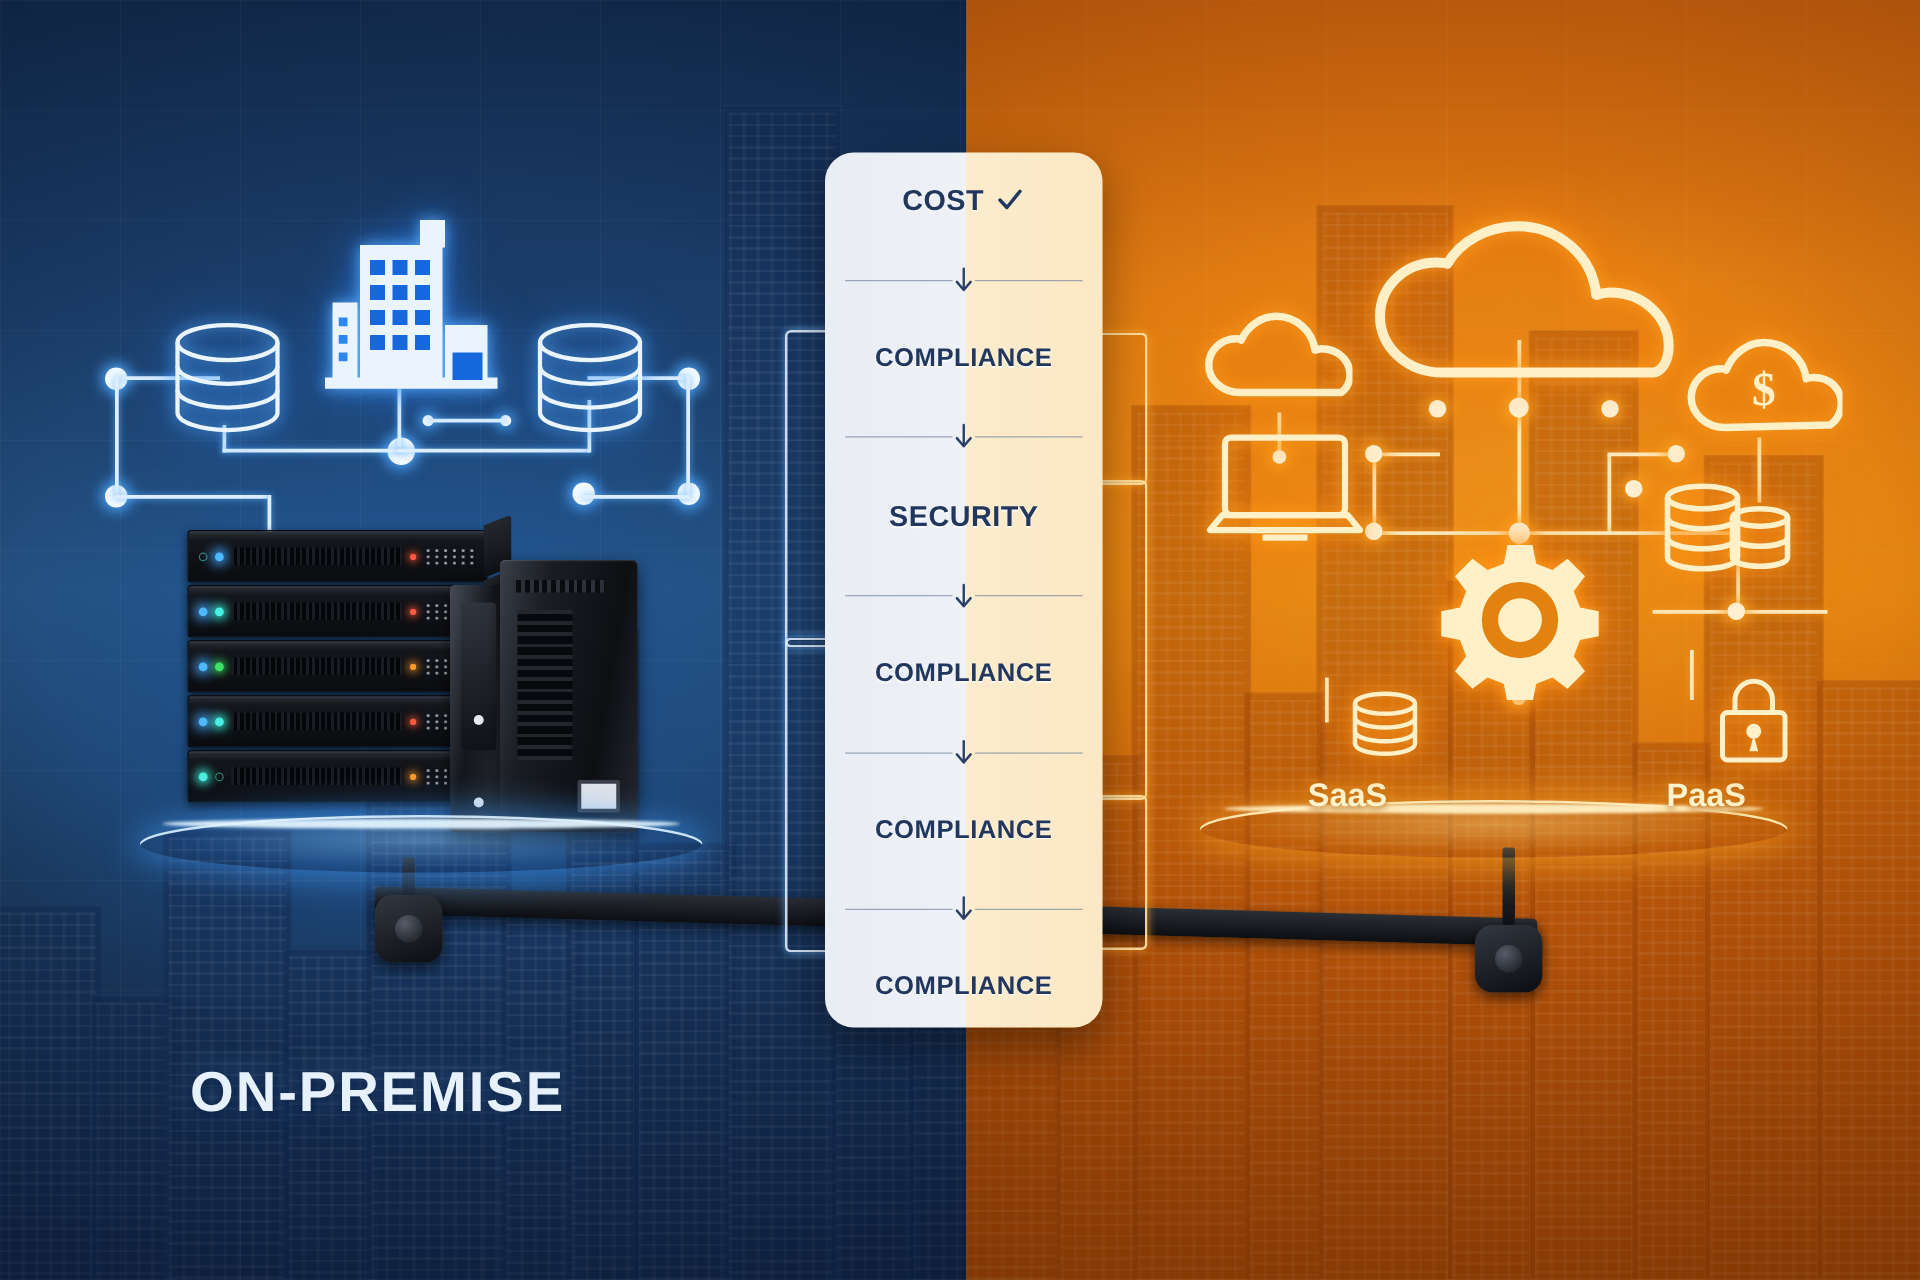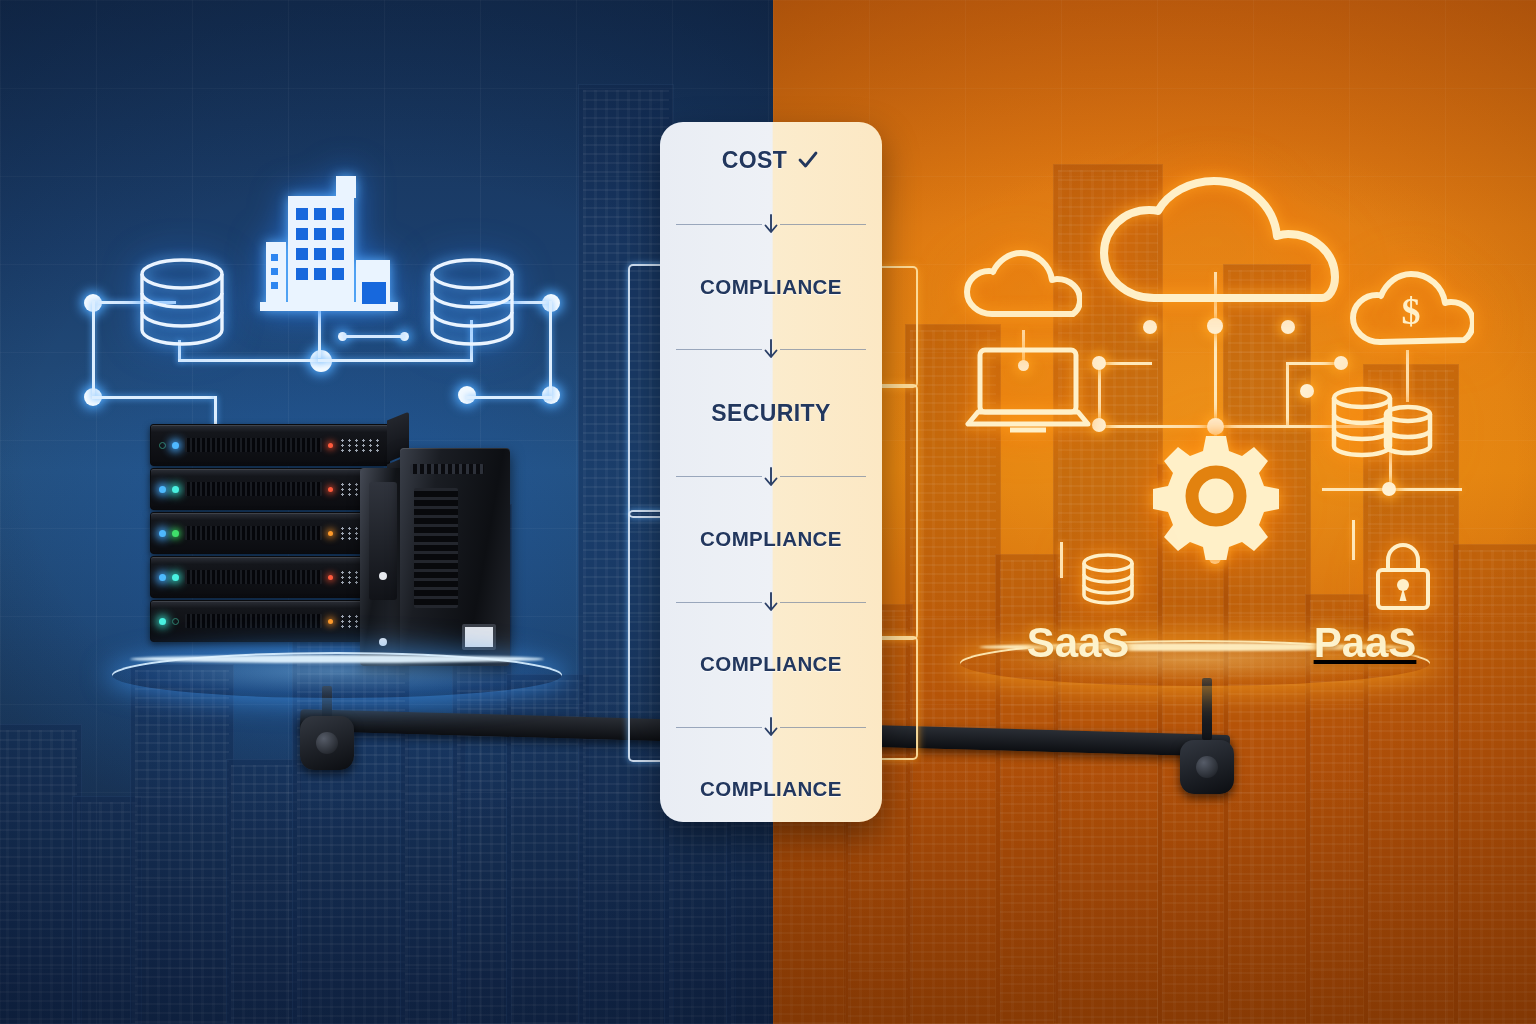--- a/index.html
+++ b/index.html
@@ -153,21 +153,21 @@
   
   .side-title { position:absolute; bottom:128px; font-weight:bold; letter-spacing:1.5px;
     font-size:45px; line-height:1; }
   #title-onprem { left:152px; color:#e7f1fb;
     text-shadow:0 3px 10px rgba(0,20,60,.75), 0 0 26px rgba(120,190,255,.35); }
   #title-cloud  { right:212px; color:#faf0b8;
     text-shadow:0 3px 10px rgba(110,45,0,.7), 0 0 26px rgba(255,200,90,.35); }
 
   
   .svc { position:absolute; text-align:center; z-index:5; }
-  .svc-label { color:#fdf3cd; font-size:42px; font-weight:600; line-height:1;
+  .svc-label { color:#fdf3cd; font-size:26px; font-weight:600; line-height:1;
     text-shadow:0 0 12px rgba(255,170,40,.9), 0 2px 5px rgba(120,50,0,.6); }
 </style>
 </head>
 <body>
 
 <div id="stage">
 
   <div class="half half-left">
     <div class="sky">
       <div class="bld" style="left:-10px;  width:92px;  height:300px;"></div>
@@ -397,21 +397,21 @@
     <svg class="neon n-org" style="position:relative; left:30px; top:0;" width="62" height="58" viewBox="0 0 62 58" fill="none" stroke="currentColor" stroke-width="3.6">
       <ellipse cx="31" cy="11" rx="24" ry="8"></ellipse>
       <path d="M7 11v32c0 4.4 10.7 8 24 8s24-3.6 24-8V11"></path>
       <path d="M7 22c0 4.4 10.7 8 24 8s24-3.6 24-8"></path>
       <path d="M7 33c0 4.4 10.7 8 24 8s24-3.6 24-8"></path>
     </svg>
     <div class="svc-label" style="margin-top:8px;">SaaS</div>
   </div>
 
 
-  <div class="svc" style="left:1300px; top:540px; width:130px;text-decoration:underline;">
+  <div class="svc" style="left:1300px; top:540px; width:130px;">
     <svg class="neon n-org" style="position:relative; left:38px;" width="62" height="72" viewBox="0 0 62 72" fill="none" stroke="currentColor" stroke-width="4">
       <path d="M16 30V20a15 15 0 0 1 30 0v10"></path>
       <rect x="6" y="30" width="50" height="38" rx="4"></rect>
       <circle cx="31" cy="45" r="6" fill="currentColor" stroke="none"></circle>
       <path d="M31 48l-3.5 13h7z" fill="currentColor" stroke="none"></path>
     </svg>
     <div class="svc-label" style="margin-top:6px;">PaaS</div>
   </div>
 
   <div class="conn conn-l" style="left:628px; top:264px; width:36px; height:254px;"></div>
@@ -489,14 +489,15 @@
       </svg>
       <span class="line"></span>
     </div>
 
     <div class="panel-row">
       <span class="panel-label small">COMPLIANCE</span>
     </div>
 
   </div>
 
+  <div class="side-title" id="title-onprem">ON-PREMISE</div>
 
 </div>
 
 </body></html>

